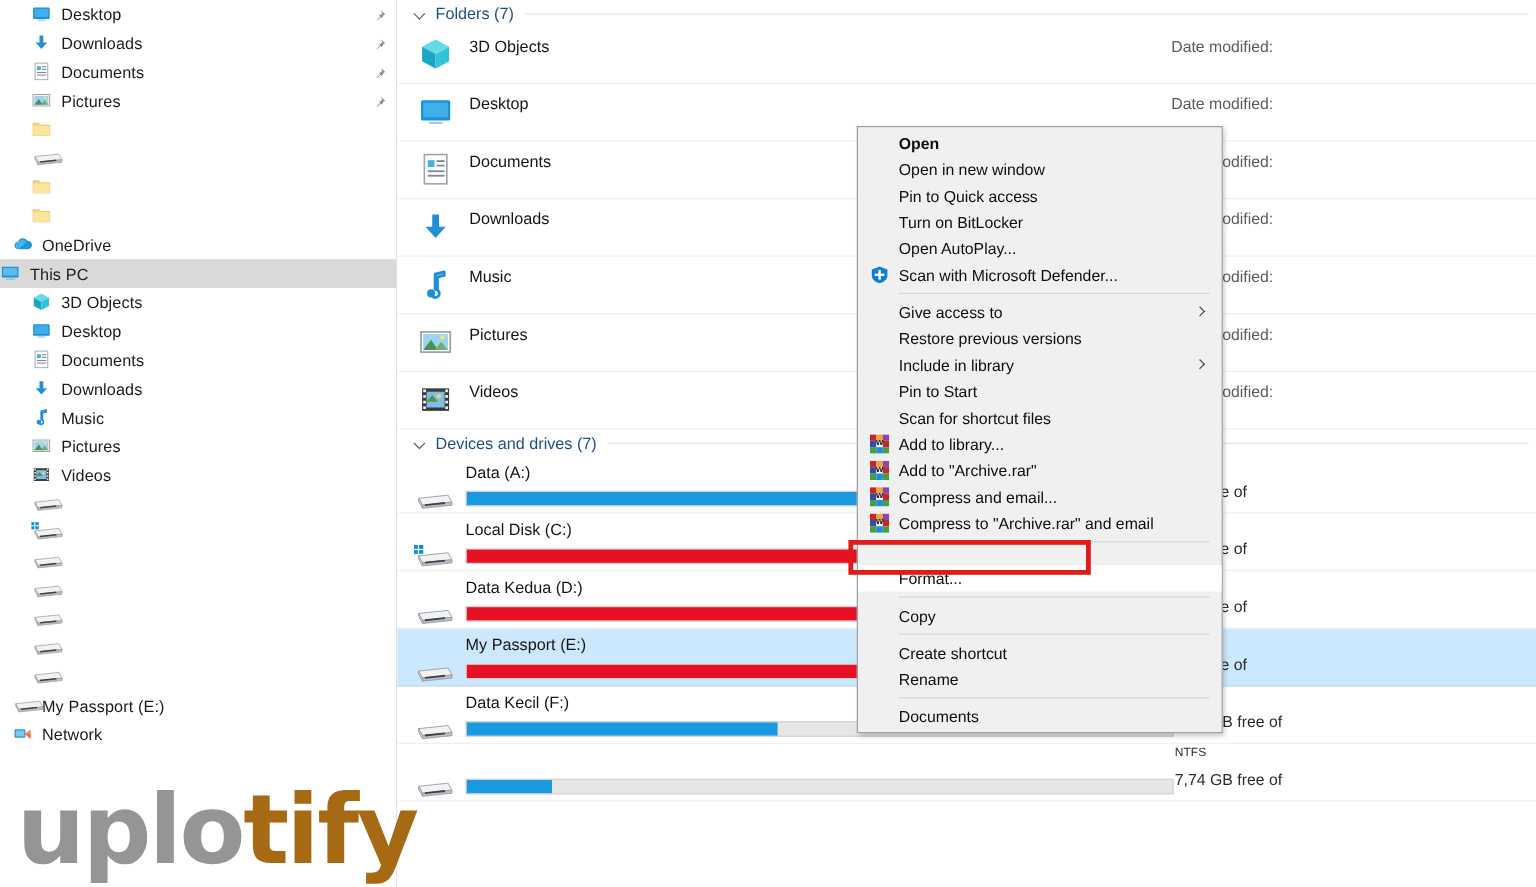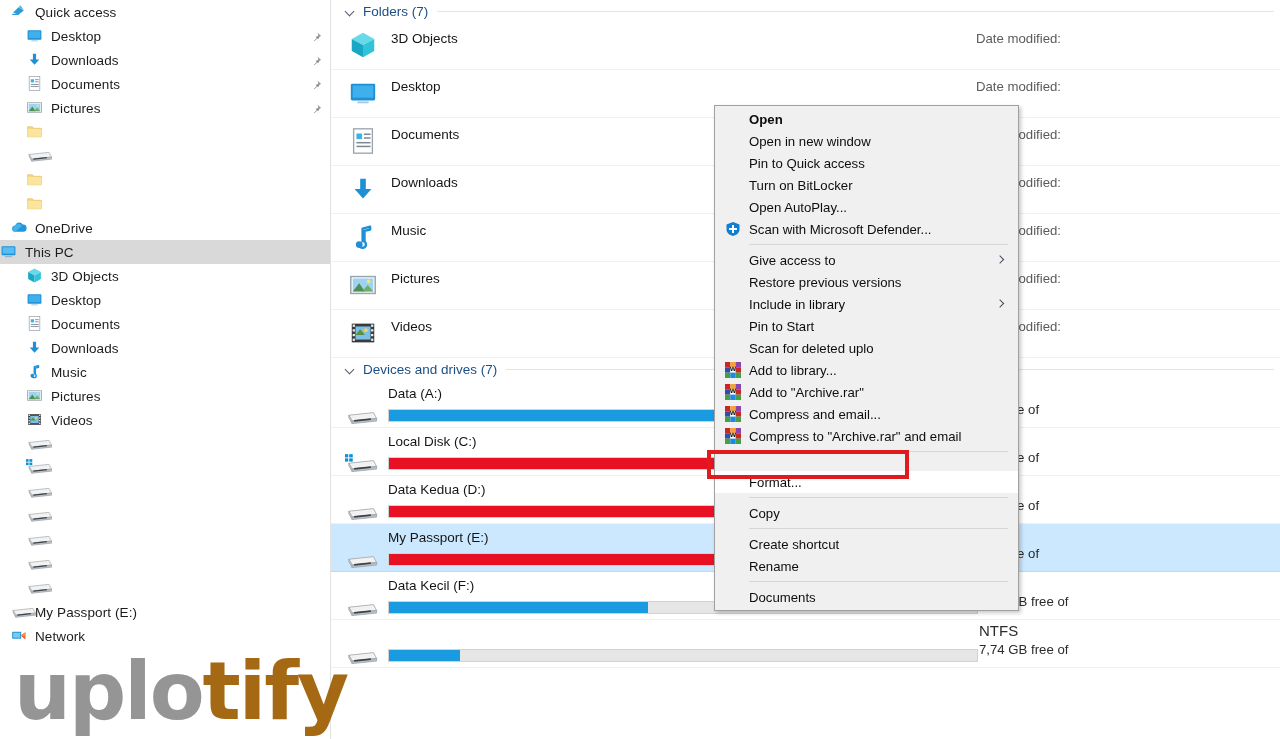--- a/index.html
+++ b/index.html
@@ -74,21 +74,21 @@
     white-space:nowrap;
   }
   .drive-row{height:48px;}
   .drive-name{position:absolute;left:57px;top:6px;font-size:13.5px;color:#151515;white-space:nowrap;}
   .drive-ico{position:absolute;left:14px;top:26px;width:34px;height:20px;}
   .bar-track{
     position:absolute;left:57px;top:29px;width:590px;height:13px;
     background:#e6e6e6;border:1px solid #d2d2d2;box-sizing:border-box;
   }
   .bar-fill{position:absolute;left:0;top:0;height:100%;}
-  .drive-fs{position:absolute;left:648px;top:2px;font-size:15px;color:#2b2b2b;text-align:right;}
+  .drive-fs{position:absolute;left:648px;top:2px;font-size:10px;color:#2b2b2b;text-align:right;}
   .drive-free{position:absolute;left:648px;top:22px;font-size:13.2px;color:#2b2b2b;white-space:nowrap;}
 
   
   #ctx-menu{
     position:absolute;left:714px;top:105px;width:305px;
     background:#f0f0f0;border:1px solid #a0a0a0;
     box-shadow:2px 2px 4px rgba(0,0,0,.22);
     padding:2px 0;box-sizing:border-box;z-index:40;
   }
   .mi{
@@ -118,28 +118,20 @@
     letter-spacing:-2px;line-height:1;z-index:30;pointer-events:none;
     font-family:"DejaVu Sans",sans-serif;
   }
   #watermark .g{color:#8d8d8d;opacity:.92;}
   #watermark .b{color:#a16207;opacity:.95;}
 </style>
 </head>
 <body>
 
 <div id="nav-pane">
-    <div class="nav-row" style="padding-left: 10px;">
-      <span class="nav-ico"><svg width="17" height="17" viewBox="0 0 32 32">
-          <path d="M6 18 L16 8 L26 14 L16 22 Z" fill="#2e9ad6"></path>
-          <path d="M16 8 L20 4 L26 14 Z" fill="#53b9ea"></path>
-          <rect x="4" y="20" width="12" height="2.5" rx="1" fill="#2e9ad6"></rect>
-        </svg></span>
-      <span class="nav-label">Quick access</span>
-    </div>
     <div class="nav-row" style="padding-left: 26px;">
       <span class="nav-ico"><svg width="17" height="17" viewBox="0 0 32 32">
           <rect x="3" y="6" width="26" height="18" rx="1.5" fill="#1f8fd6"></rect>
           <rect x="5" y="8" width="22" height="13" fill="#3fb0ec"></rect>
           <rect x="10" y="25" width="12" height="2" fill="#9fcbe8"></rect>
         </svg></span>
       <span class="nav-label">Desktop</span>
       <span class="pin"><svg width="11" height="11" viewBox="0 0 24 24">
           <path d="M14 2 l8 8 l-3 1 l-3.5 6 l-2 -2 l-6 6 l-1 -1 l6 -6 l-2 -2 l6 -3.5 Z" fill="#8d9196"></path>
         </svg></span>
@@ -600,21 +592,21 @@
       <span>Restore previous versions</span>
     </div>
     <div class="mi">
       <span>Include in library</span>
       <span class="arrow"></span>
     </div>
     <div class="mi">
       <span>Pin to Start</span>
     </div>
     <div class="mi">
-      <span>Scan for deleted uplo</span>
+      <span>Scan for shortcut files</span>
     </div>
     <div class="mi">
       <span class="mico"><svg width="16" height="16" viewBox="0 0 30 30">
           <rect x="0" y="0" width="10" height="10" fill="#c62828"></rect>
           <rect x="10" y="0" width="10" height="10" fill="#f2a33c"></rect>
           <rect x="20" y="0" width="10" height="10" fill="#8e44ad"></rect>
           <rect x="0" y="10" width="10" height="10" fill="#3949ab"></rect>
           <rect x="10" y="10" width="10" height="10" fill="#ffffff"></rect>
           <rect x="20" y="10" width="10" height="10" fill="#c62828"></rect>
           <rect x="0" y="20" width="10" height="10" fill="#43a047"></rect>

